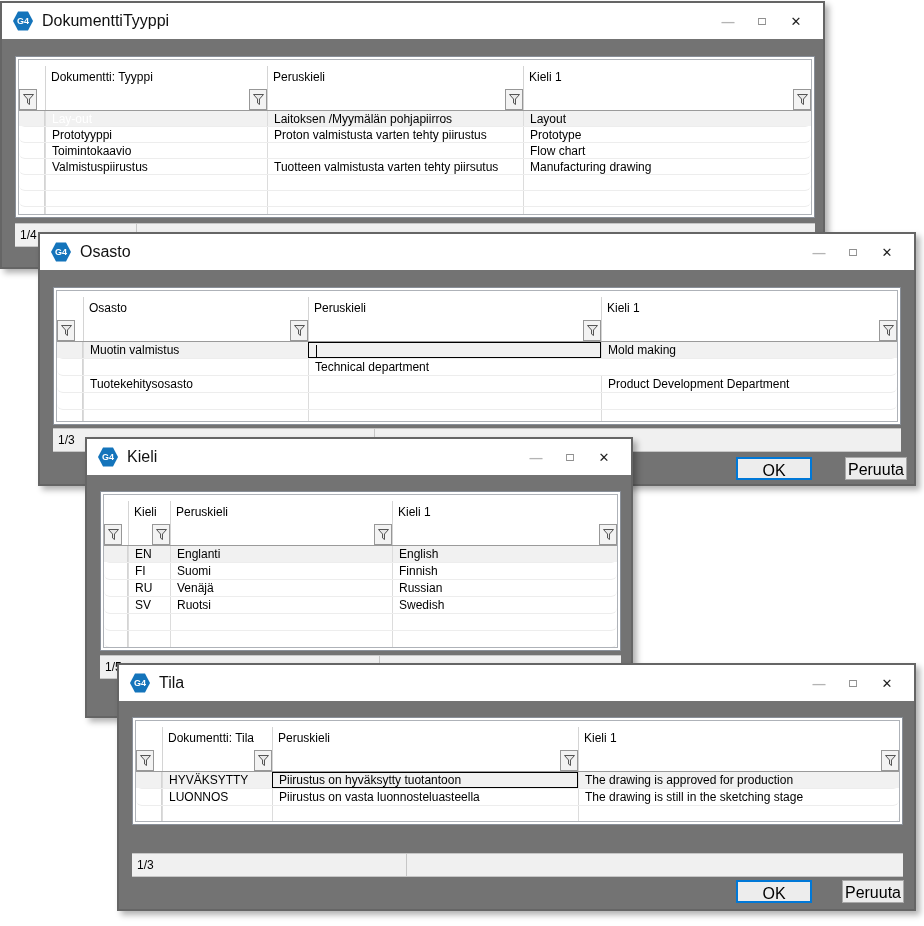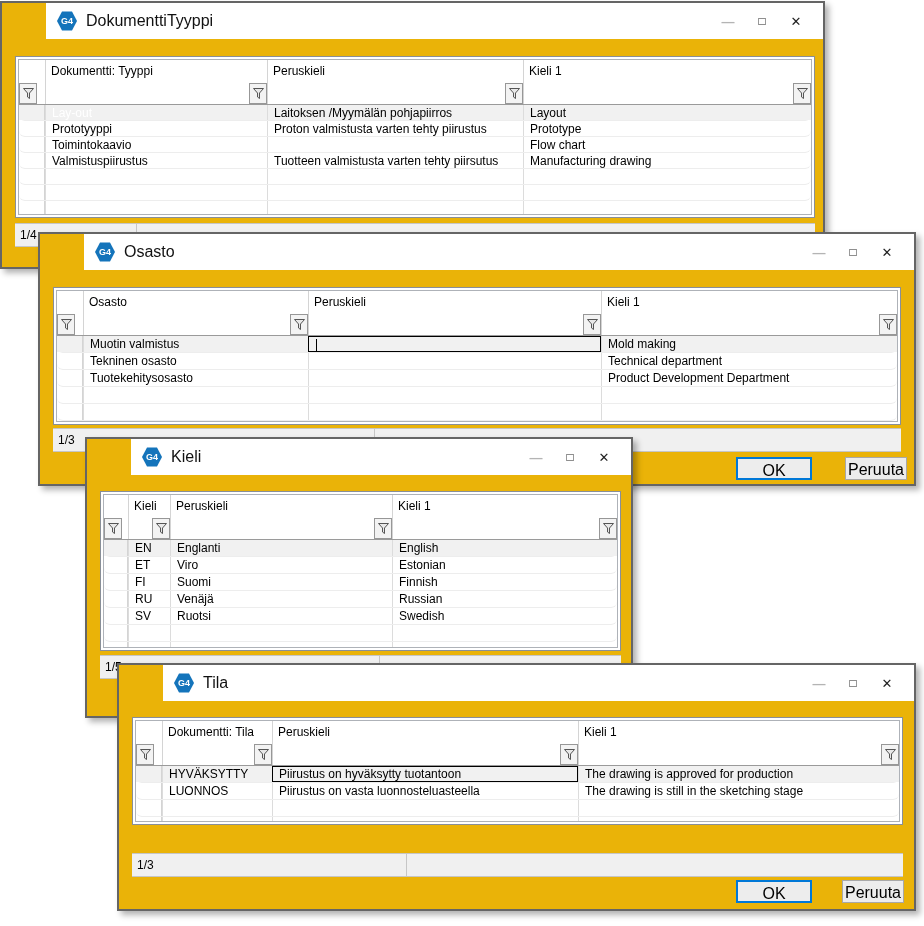--- a/index.html
+++ b/index.html
@@ -1,41 +1,41 @@
 <!DOCTYPE html>
 <html><head>
 <meta charset="utf-8">
 <style>
   * { margin:0; padding:0; box-sizing:border-box; }
   html,body { width:924px; height:926px; background:#ffffff;
               font-family:"Liberation Sans", sans-serif; font-size:12px; color:#000; }
   #stage { position:relative; width:924px; height:926px; overflow:hidden; background:#fff; }
 
   
-  .window { position:absolute; background:#eab308; border:2px solid #656565;
-            box-shadow:4px 4px 6px rgba(0,0,0,0.30);padding-left:44px; }
+  .window { position:absolute; background:#737373; border:2px solid #656565;
+            box-shadow:4px 4px 6px rgba(0,0,0,0.30); }
   .titlebar { height:36px; background:#ffffff; display:flex; align-items:center;
               padding-left:11px; position:relative; }
   .g4-icon { width:20px; height:20px; background:#1474bb; color:#fff; font-weight:bold;
              font-size:9px; display:flex; align-items:center; justify-content:center;
              clip-path:polygon(25% 3%, 75% 3%, 100% 50%, 75% 97%, 25% 97%, 0 50%);
              flex:0 0 auto; }
   .wtitle { margin-left:9px; font-size:16px; color:#111; white-space:nowrap; }
   .controls { position:absolute; right:10px; top:0; height:36px; display:flex; align-items:center; }
   .ctrl { width:34px; height:30px; display:flex; align-items:center; justify-content:center;
           font-size:13px; color:#222; }
   .ctrl.min { color:#b4b4b4; font-weight:bold; }
   .ctrl.max { font-size:12px; }
   .ctrl.close { font-size:13px; }
 
   
   .panel { position:absolute; background:#ffffff; border:1px solid #898f98; padding:2px; }
   .tbl { width:100%; height:100%; border:1px solid #aeb2b8; background:#fff; overflow:hidden; }
   .row { display:grid; grid-template-columns:var(--cols); }
-  .hdr-title { height:22px; }
+  .hdr-title { height:22px;margin-top:6px; }
   .hdr-filter { height:23px; border-bottom:1px solid #9a9a9a; }
   .hcell { padding:4px 0 0 5px; font-size:12px; color:#000; border-left:1px solid #d4d4d4;
            white-space:nowrap; overflow:hidden; }
   .hcell.first { border-left:none; }
   .fcell { display:flex; align-items:center; justify-content:flex-end;
            border-left:1px solid #d4d4d4; }
   .fcell.first { border-left:none; justify-content:flex-start; }
   .filter-btn { width:18px; height:21px; border:1px solid #979797; background:#f3f3f3;
                 display:flex; align-items:center; justify-content:center; }
   .gutter-f { display:flex; align-items:flex-end; }
@@ -219,21 +219,20 @@
           </div>
         </div>
         <div class="row drow current">
           <div class="dcell gut"></div>
           <div class="dcell">Muotin valmistus</div>
           <div class="dcell editor"><span class="caret"></span></div>
           <div class="dcell">Mold making</div>
         </div>
         <div class="row drow">
           <div class="dcell gut"></div>
-          <div class="dcell">Tekninen osasto</div>
           <div class="dcell"></div>
           <div class="dcell">Technical department</div>
         </div>
         <div class="row drow">
           <div class="dcell gut"></div>
           <div class="dcell">Tuotekehitysosasto</div>
           <div class="dcell"></div>
           <div class="dcell">Product Development Department</div>
         </div>
         <div class="row drow">
@@ -310,26 +309,20 @@
           </div>
         </div>
         <div class="row drow current">
           <div class="dcell gut"></div>
           <div class="dcell">EN</div>
           <div class="dcell">Englanti</div>
           <div class="dcell">English</div>
         </div>
         <div class="row drow">
           <div class="dcell gut"></div>
-          <div class="dcell">ET</div>
-          <div class="dcell">Viro</div>
-          <div class="dcell">Estonian</div>
-        </div>
-        <div class="row drow">
-          <div class="dcell gut"></div>
           <div class="dcell">FI</div>
           <div class="dcell">Suomi</div>
           <div class="dcell">Finnish</div>
         </div>
         <div class="row drow">
           <div class="dcell gut"></div>
           <div class="dcell">RU</div>
           <div class="dcell">Venäjä</div>
           <div class="dcell">Russian</div>
         </div>

